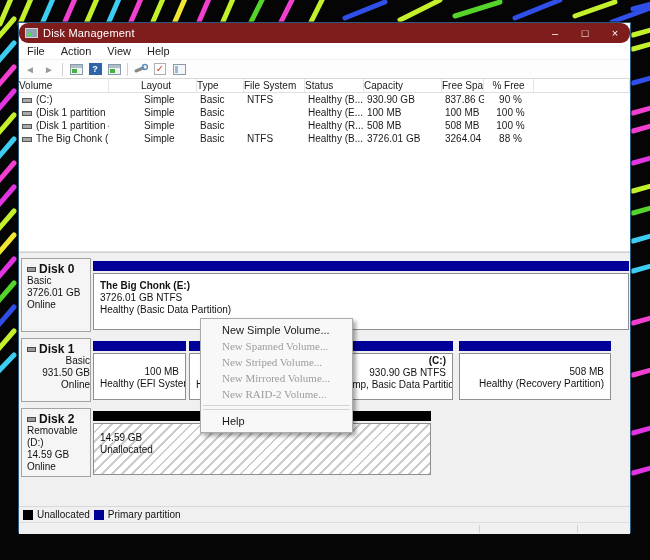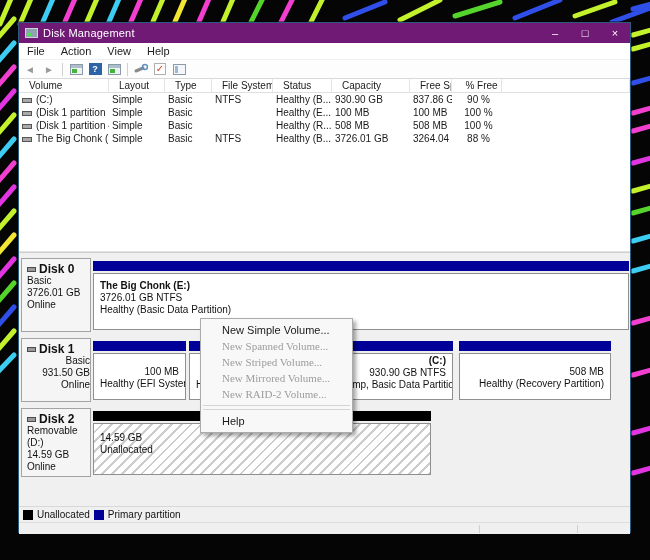--- a/index.html
+++ b/index.html
@@ -5,22 +5,22 @@
   * { box-sizing: border-box; margin: 0; padding: 0; }
   html,body { width:650px; height:560px; overflow:hidden; background:#000; }
   body { font-family:"Liberation Sans", sans-serif; }
   .stage { position:relative; width:650px; height:560px; background:#050505; }
   .doodles { position:absolute; left:0; top:0; }
 
   
   .win { position:absolute; left:18px; top:22px; width:613px; height:511px;
          background:#ffffff; border:1px solid #2a5a7e; box-shadow:0 0 0 1px rgba(0,0,0,.4); }
 
-  .titlebar { position:absolute; left:0; top:0; right:0; height:20px; background:#701a75;
-              display:flex; align-items:center; color:#fff; font-size:11px; }
+  .titlebar { position:absolute; left:0; top:0; right:0; height:20px; background:#7f1d1d;
+              display:flex; align-items:center; color:#fff; font-size:11px;border-radius:9px; }
   .app-icon { width:13px; height:10px; margin:0 5px 0 6px; border:1px solid #c9d4dc;
               background:#8fa3b0; position:relative; }
   .app-icon::after { content:""; position:absolute; left:1px; bottom:1px; width:4px; height:3px; background:#4fe04f; }
   .title-text { flex:1 1 auto; letter-spacing:.2px; }
   .winbtns { display:flex; height:100%; }
   .wbtn { width:30px; height:100%; display:flex; align-items:center; justify-content:center;
           font-size:11px; color:#fff; cursor:default; }
 
   .menubar { position:absolute; left:0; top:20px; right:0; height:17px; background:#ffffff;
              display:flex; align-items:center; font-size:11px; color:#222; border-bottom:1px solid #f0f0f0;}
@@ -38,24 +38,24 @@
               display:flex; align-items:center; justify-content:center; }
   .check-box { width:12px; height:12px; border:1px solid #b0b0b0; background:#fff; color:#d23c28;
                font-size:10px; line-height:10px; display:flex; align-items:center; justify-content:center; }
   .props-box { width:13px; height:11px; border:1px solid #8a9aa8; background:#f4f7fa; position:relative; }
   .props-box::before { content:""; position:absolute; left:1px; top:1px; bottom:1px; width:3px; background:#9db8d2; }
 
   
   .listpane { position:absolute; left:0; top:56px; right:0; height:173px; background:#fff; overflow:hidden;
               border-bottom:1px solid #e3e3e3; }
   .lh { display:flex; height:14px; font-size:10px; color:#1a1a1a; border-bottom:1px solid #e0e0e0; }
-  .lh > div { padding:1px 0 0 10px; border-right:1px solid #e5e5e5; white-space:nowrap; overflow:hidden; }
+  .lh > div { padding:1px 0 0 0; border-right:1px solid #e5e5e5; white-space:nowrap; overflow:hidden; }
   .lrow { display:flex; height:13px; font-size:10px; color:#1a1a1a; align-items:center; }
   .lrow > div { padding-left:3px; white-space:nowrap; overflow:hidden; }
-  .c-vol{width:90px;} .c-layout{width:56px;} .c-type{width:47px;} .c-fs{width:61px;}
+  .c-vol{width:90px;} .c-layout{width:56px;margin-left:32px;} .c-type{width:47px;} .c-fs{width:61px;}
   .c-status{width:59px;} .c-cap{width:78px;} .c-free{width:42px;} .c-pct{width:50px;text-align:center;} .c-fill{flex:1;}
   .part-ico { display:inline-block; width:10px; height:5px; background:#a9a9a9; border:1px solid #555;
               margin-right:4px; vertical-align:middle; }
 
   .splitter { position:absolute; left:0; top:229px; right:0; height:3px; background:#f0f0f0;
               border-top:1px solid #cfcfcf; }
 
   
   .graphpane { position:absolute; left:0; top:232px; right:0; height:251px; background:#f0f0f0; }
   .disk-row { position:absolute; left:0; right:0; }

